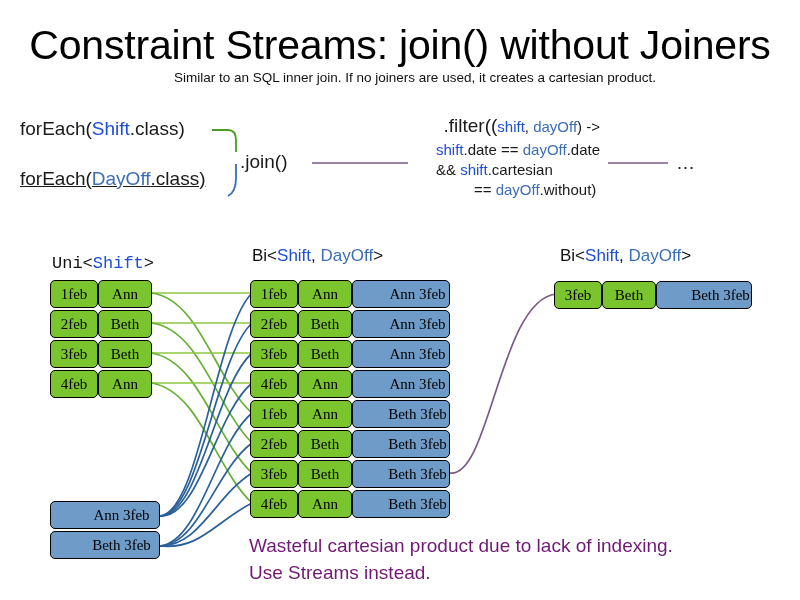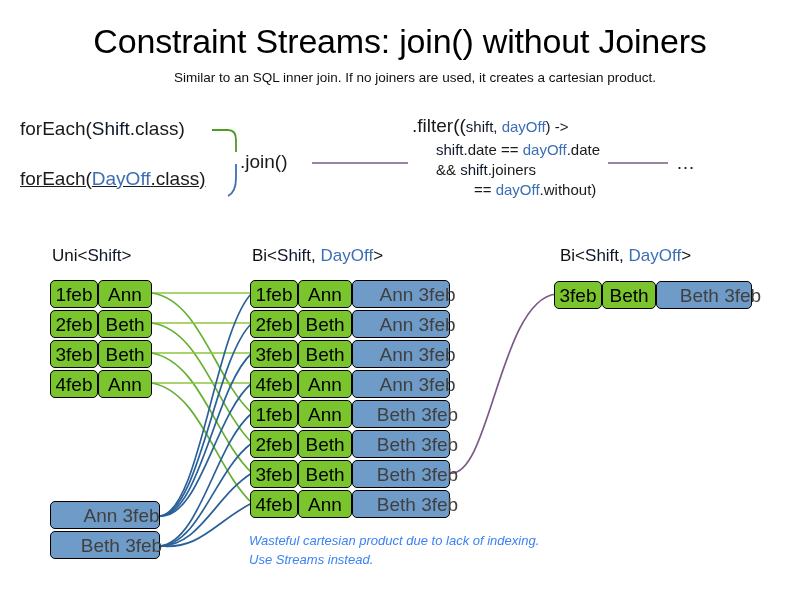--- a/index.html
+++ b/index.html
@@ -6,60 +6,60 @@
   body{
     width:800px;height:600px;background:#ffffff;overflow:hidden;
     font-family:"Liberation Sans", sans-serif;
     color:#1a1a1a;position:relative;
   }
   #stage{position:absolute;left:0;top:0;width:800px;height:600px;}
 
   
   .title{
     position:absolute;left:0;top:22px;width:800px;text-align:center;
-    font-size:34px;font-weight:400;letter-spacing:-0.2px;color:#000;
+    font-size:41px;font-weight:400;letter-spacing:-0.2px;color:#000;
     white-space:nowrap;
   }
   .subtitle{
     position:absolute;left:0;top:70px;width:800px;text-align:center;
     font-size:13.5px;font-weight:400;color:#111;white-space:nowrap;padding-left:15px;
   }
 
   
   .code{position:absolute;font-size:19px;color:#1a1a1a;white-space:nowrap;}
-  .c-shift{color:#0f172a;margin-top:12px;}
+  .c-shift{color:#1d4ed8;margin-top:12px;}
   .c-dayoff{color:#3c6eb4;}
   .filter-wrap{position:absolute;left:412px;top:116px;font-size:19px;color:#1a1a1a;line-height:1.0;}
   .filter-wrap .l{white-space:nowrap;display:block;}
   .f1{font-size:19px;}
   .f-sm{font-size:15px;}
   .dots{position:absolute;left:676px;top:152px;font-size:19px;color:#1a1a1a;letter-spacing:2px;}
 
   
   .streamlabel{position:absolute;font-size:17px;color:#111;white-space:nowrap;}
 
   
   .card{
     position:absolute;height:28px;box-sizing:border-box;
     border:1.6px solid #000;border-radius:5px;
     display:flex;align-items:center;justify-content:center;
-    font-size:19px;line-height:1;white-space:nowrap;
+    font-size:15px;line-height:1;white-space:nowrap;font-family:Liberation Serif, serif;
   }
   .green{background:#7ac52e;}
   .blue{background:#6f9bc8;}
   .txt-date{color:#000;}
   .txt-emp{color:#000000;}
-  .txt-dark{color:#404040;padding-left:33px;}
+  .txt-dark{color:#000000;padding-left:33px;}
 
   .rowgroup{position:absolute;}
 
   
   .note{
-    position:absolute;left:249px;top:532px;font-size:13px;
-    color:#3b82f6;line-height:1.43;white-space:nowrap;font-style:italic;
+    position:absolute;left:249px;top:532px;font-size:19px;
+    color:#701a75;line-height:1.43;white-space:nowrap;
   }
   svg.wires{position:absolute;left:0;top:0;width:800px;height:600px;pointer-events:none;}
 </style>
 </head>
 <body>
 
 <div id="stage">
 
   <div class="title">Constraint Streams: join() without Joiners</div>
   <div class="subtitle">Similar to an SQL inner join. If no joiners are used, it creates a cartesian product.</div>
@@ -99,28 +99,28 @@
   <div class="code" style="left:20px;top:118px;">
     <span>forEach(</span><span class="c-shift">Shift</span><span>.class)</span>
   </div>
   <div class="code" style="left:20px;top:168px;text-decoration:underline;">
     <span>forEach(</span><span class="c-dayoff">DayOff</span><span>.class)</span>
   </div>
 
   <div class="code" style="left:240px;top:151px;">.join()</div>
 
   <div class="filter-wrap">
-    <span class="l f1" style="display:block;margin-bottom:7px;"><span>.filter((</span><span class="c-shift f-sm">shift</span><span class="f-sm">, </span><span class="c-dayoff f-sm">dayOff</span><span class="f-sm">) -&gt;</span></span>
+    <span class="l f1" style="display:block;margin-bottom:7px;text-align:right;"><span>.filter((</span><span class="c-shift f-sm">shift</span><span class="f-sm">, </span><span class="c-dayoff f-sm">dayOff</span><span class="f-sm">) -&gt;</span></span>
     <span class="l f-sm" style="display:block;margin-left:24px;margin-bottom:5px;text-align:right;"><span class="c-shift">shift</span><span>.date == </span><span class="c-dayoff">dayOff</span><span>.date</span></span>
-    <span class="l f-sm" style="display:block;margin-left:24px;margin-bottom:5px;"><span>&amp;&amp; </span><span class="c-shift">shift</span><span>.joiners</span></span>
+    <span class="l f-sm" style="display:block;margin-left:24px;margin-bottom:5px;"><span>&amp;&amp; </span><span class="c-shift">shift</span><span>.cartesian</span></span>
     <span class="l f-sm" style="display:block;margin-left:62px;"><span>== </span><span class="c-dayoff">dayOff</span><span>.without)</span></span>
   </div>
   <div class="dots">…</div>
 
-  <div class="streamlabel" style="left:52px;top:246px;">
+  <div class="streamlabel" style="left:52px;top:254px;font-family:Liberation Mono, monospace;">
     <span>Uni&lt;</span><span class="c-shift">Shift</span><span>&gt;</span>
   </div>
 
   <div class="streamlabel" style="left:252px;top:246px;">
     <span>Bi&lt;</span><span class="c-shift">Shift</span><span>, </span><span class="c-dayoff">DayOff</span><span>&gt;</span>
   </div>
 
   <div class="streamlabel" style="left:560px;top:246px;">
     <span>Bi&lt;</span><span class="c-shift">Shift</span><span>, </span><span class="c-dayoff">DayOff</span><span>&gt;</span>
   </div>

